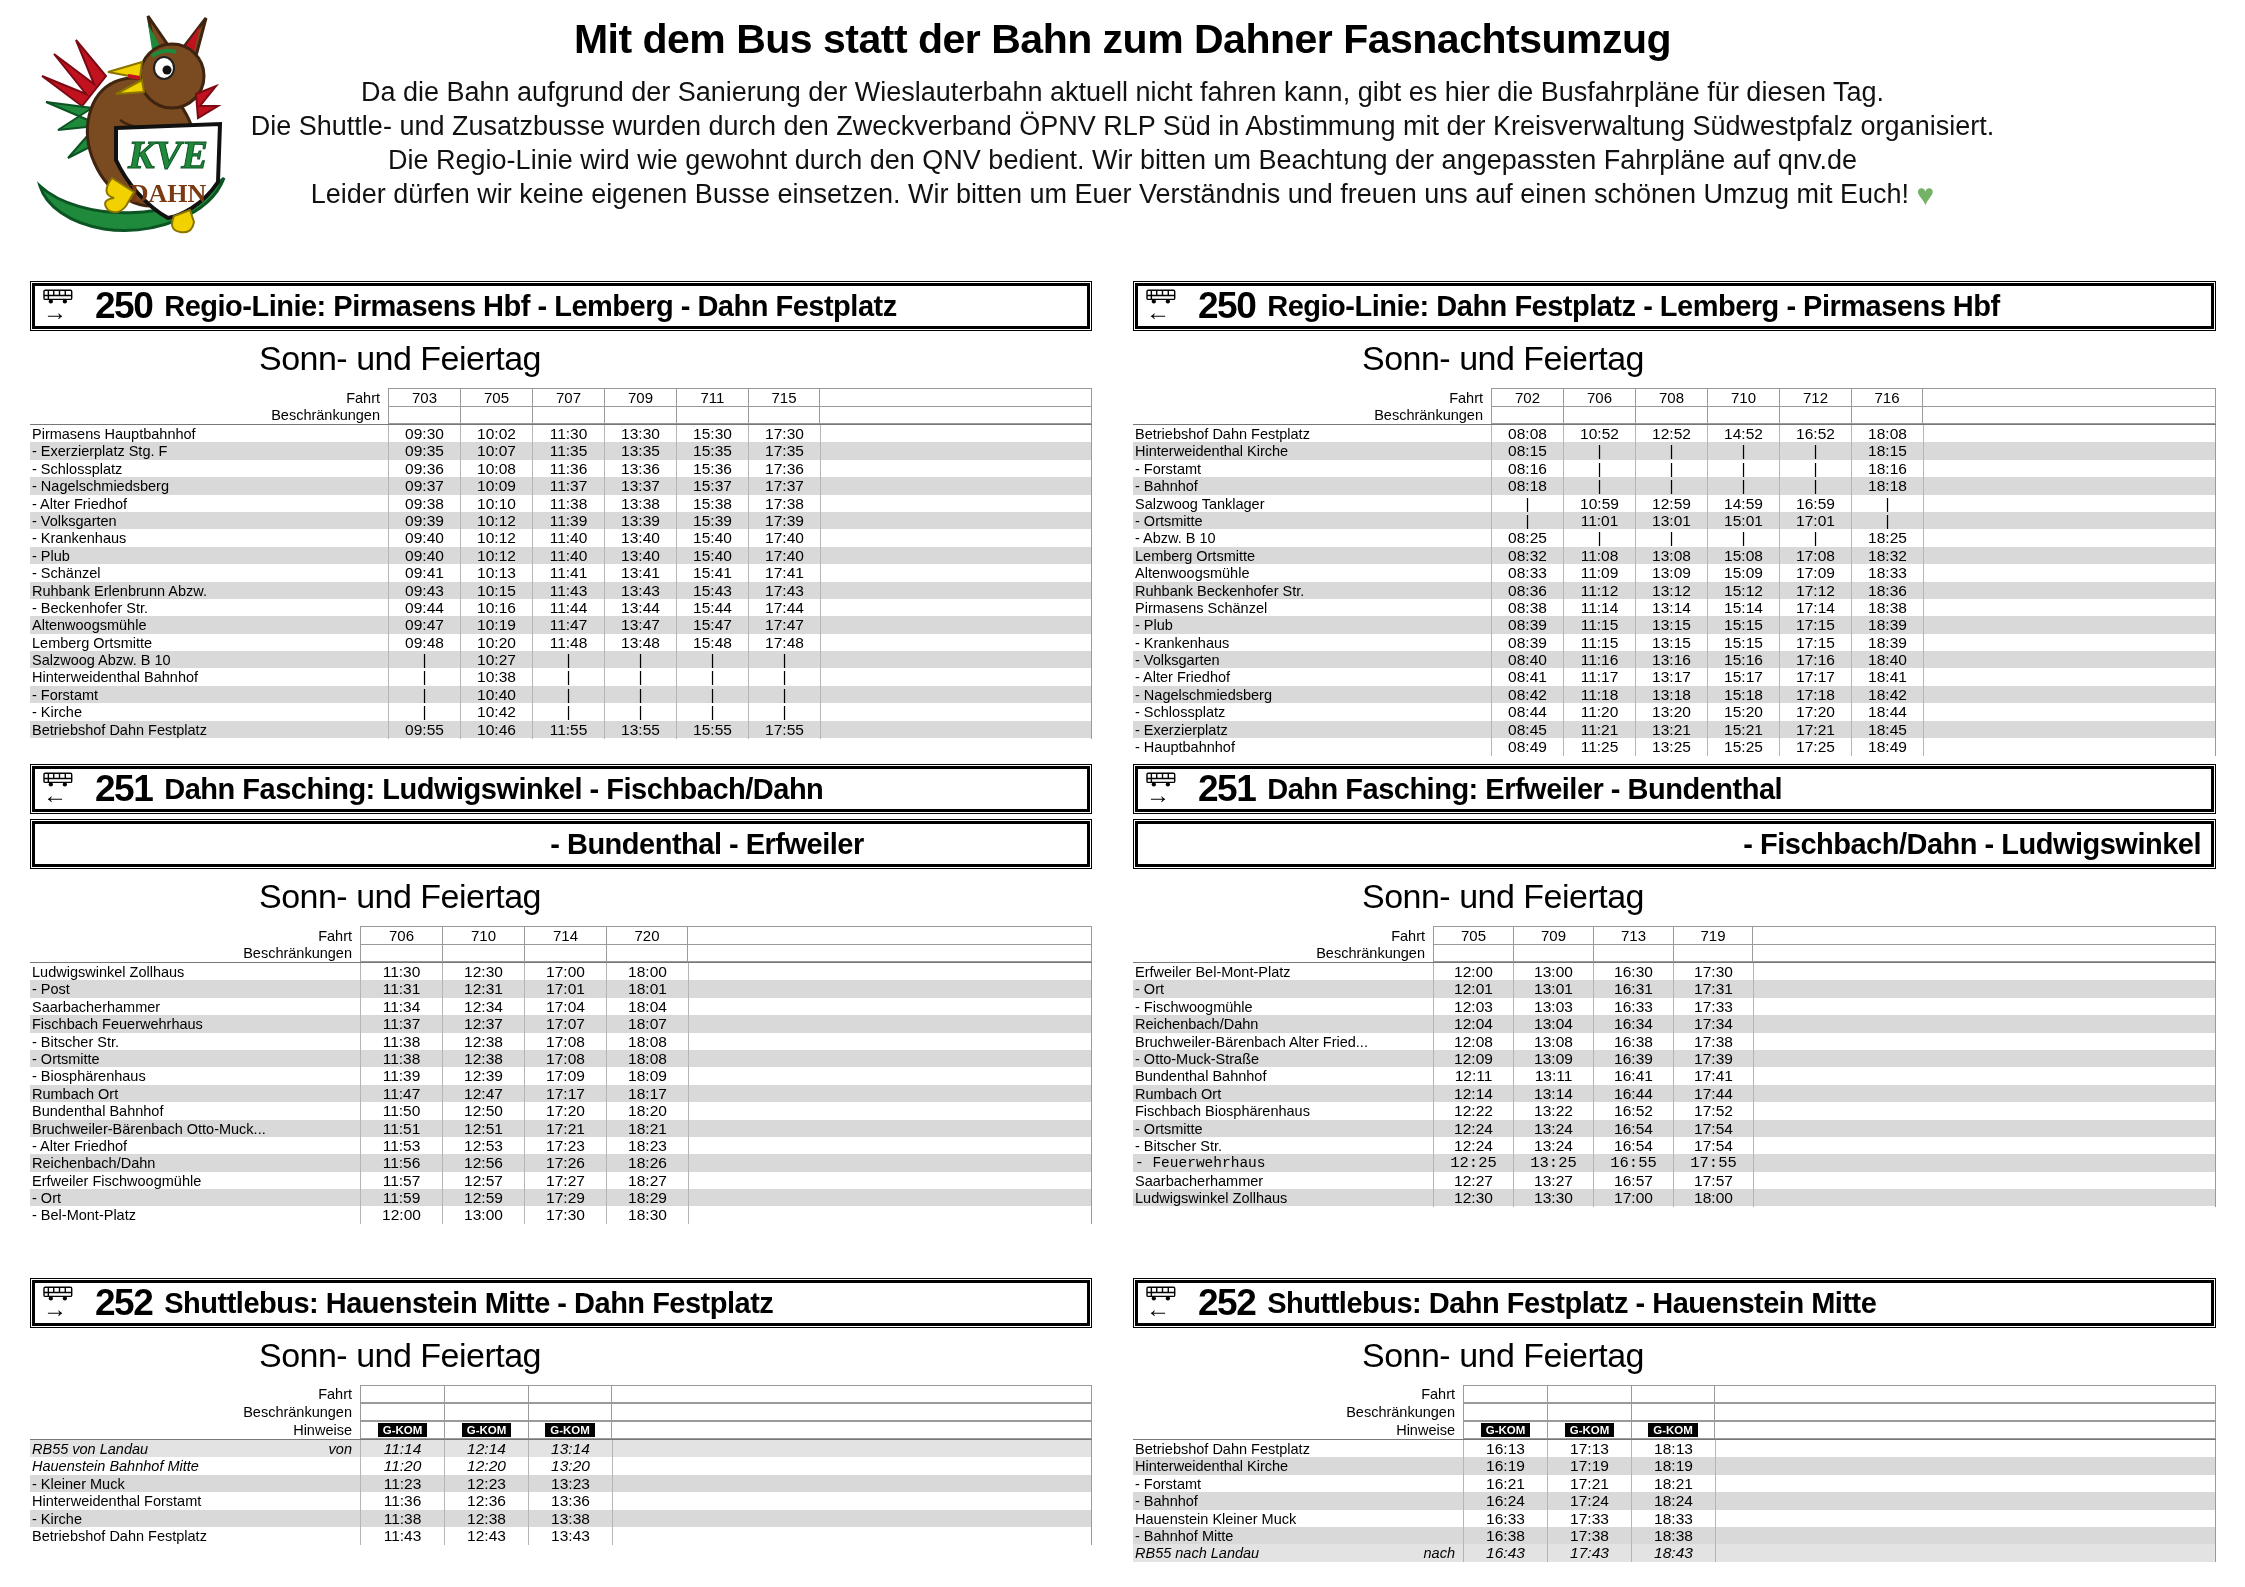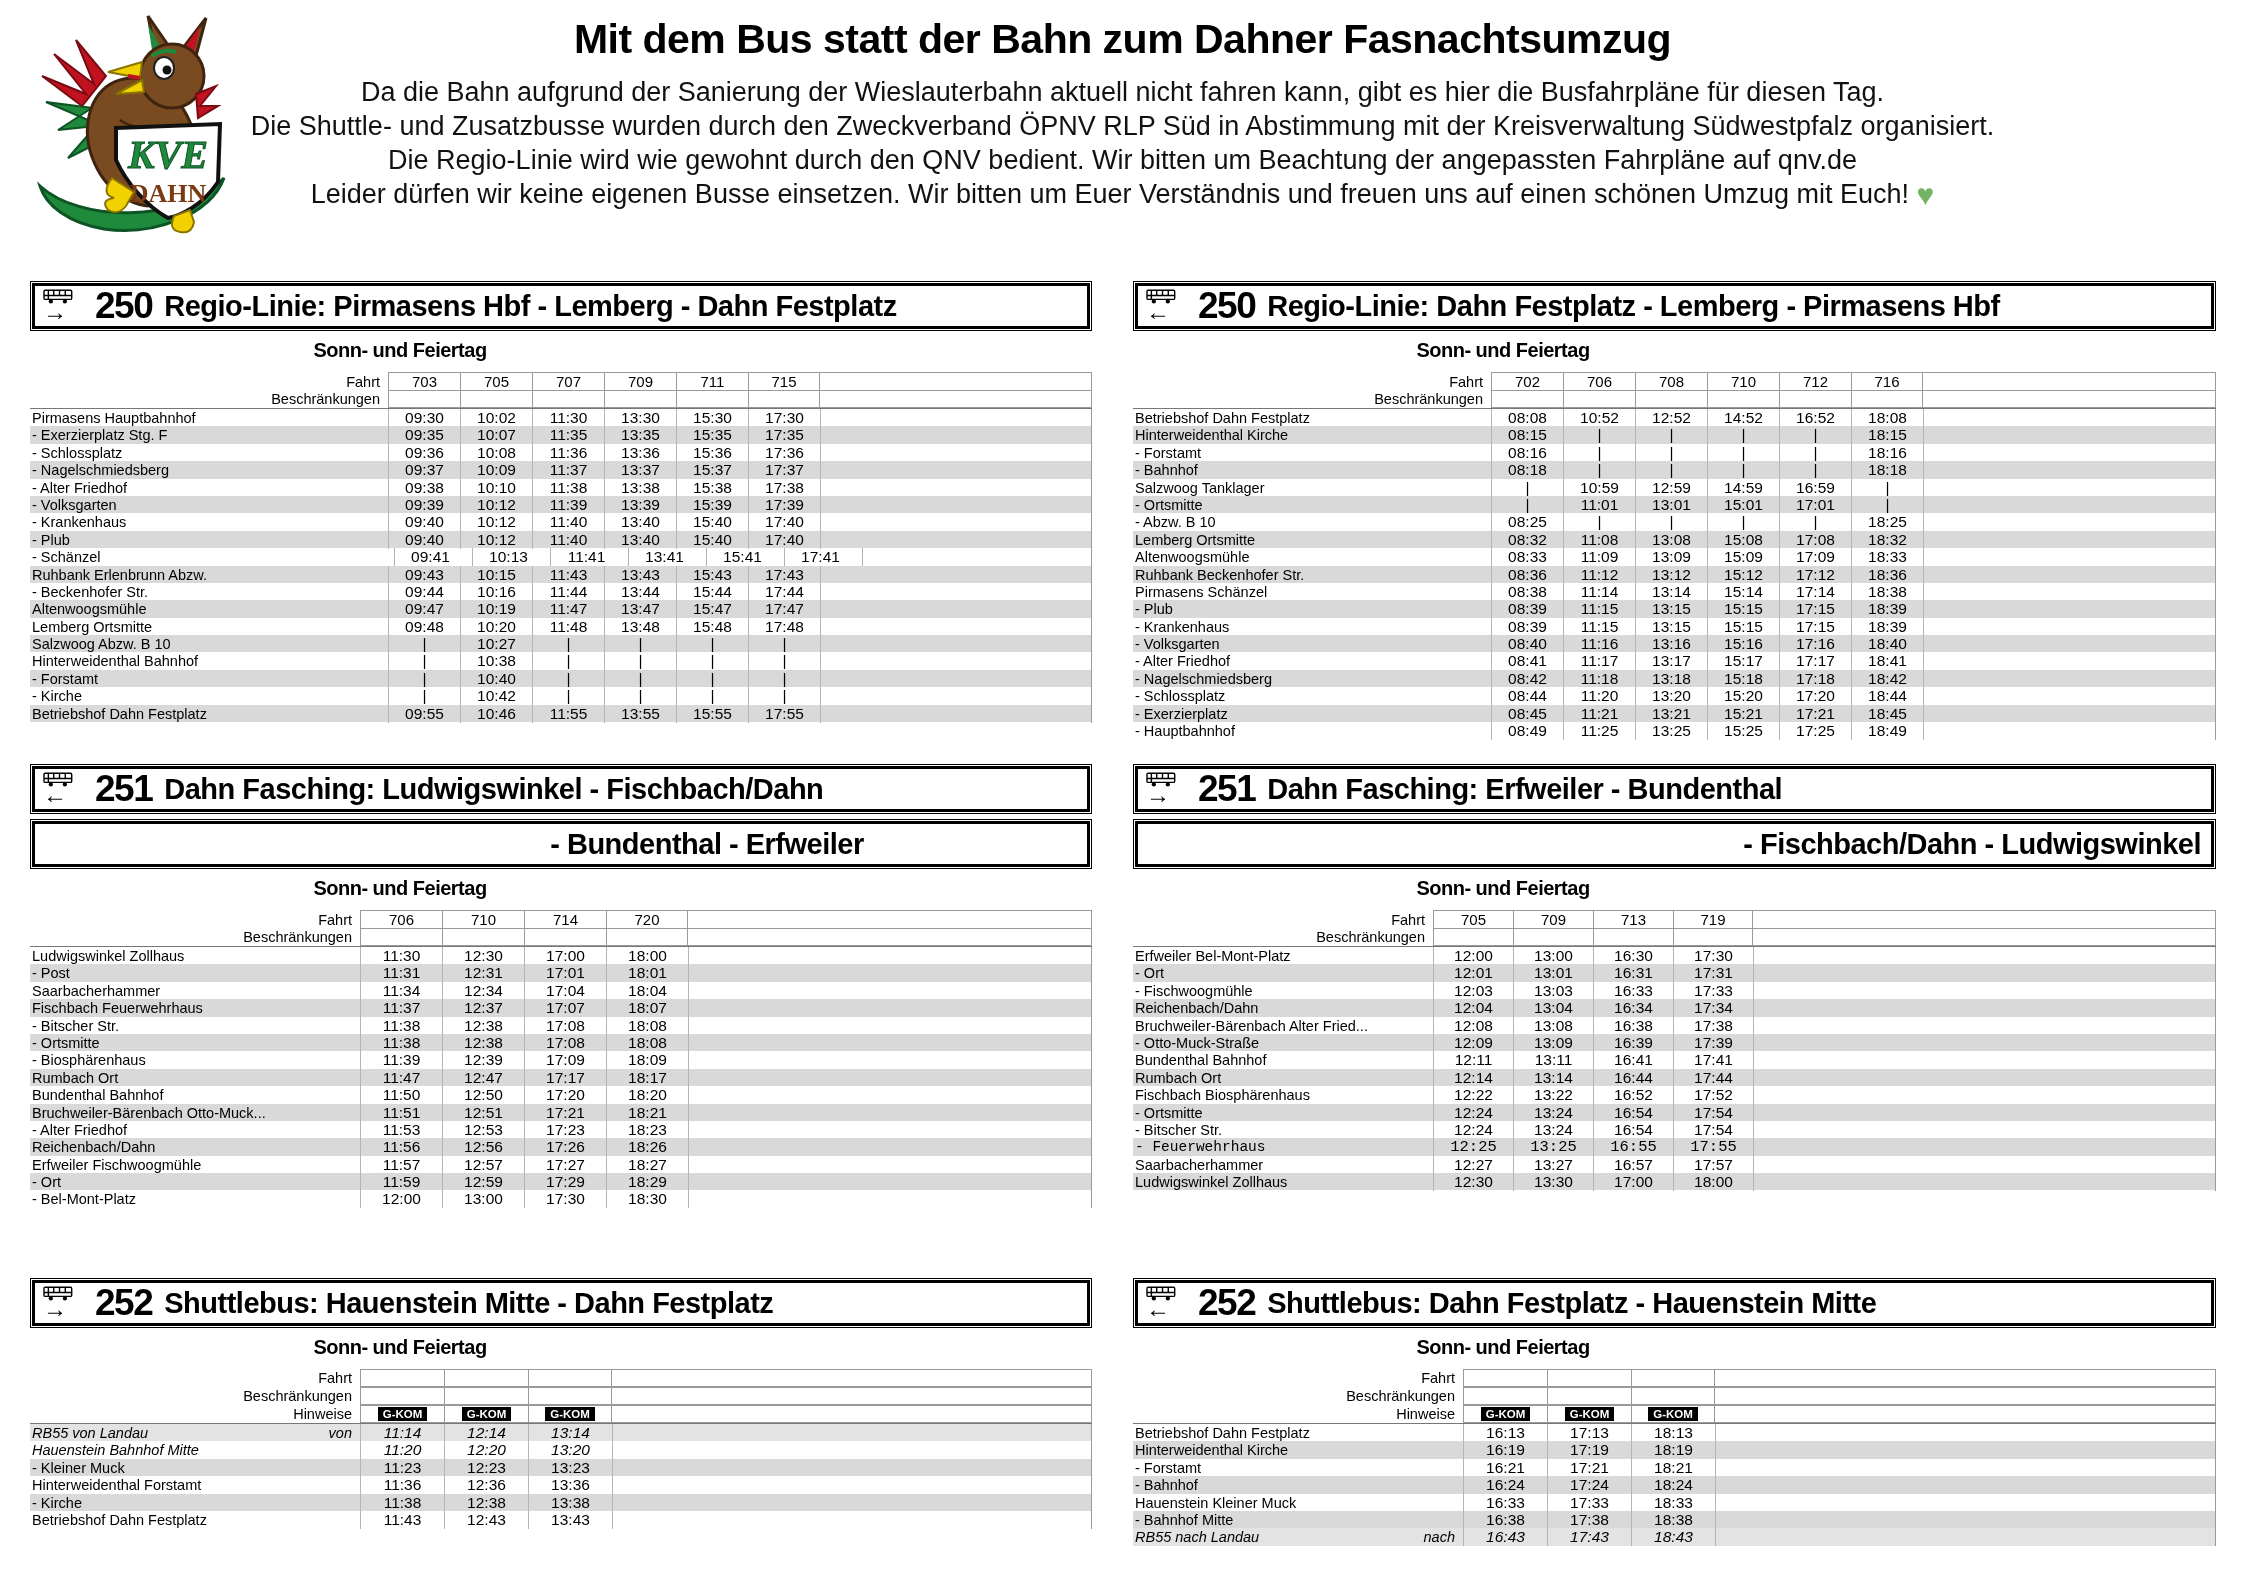--- a/index.html
+++ b/index.html
@@ -30,21 +30,21 @@
     padding:0 8px; margin:2px; gap:12px;
   }
   .titlebar2 { margin-top:9px; display:block; line-height:40px; }
   .titlebar2.center { text-align:center; padding-left:300px; }
   .titlebar2.right  { text-align:right; padding-right:10px; }
   .iconblock { display:flex; flex-direction:column; align-items:flex-start; width:40px; line-height:1; }
   .arrow { font-size:24px; font-weight:bold; margin-top:-4px; }
   .route-number { font-size:37px; font-weight:700; letter-spacing:-1.5px; }
   .route-title, .route-title2 { font-size:29px; font-weight:800; letter-spacing:-0.5px; white-space:nowrap; }
 
-  .day-label { width:740px; text-align:center; font-size:20px; font-weight:700; letter-spacing:-0.5px; margin:10px 0 10px 0; }
+  .day-label { width:740px; text-align:center; font-size:34px; font-weight:400; letter-spacing:-0.5px; margin:10px 0 10px 0; }
 
   
   .ttable { width:100%; }
   .trow { display:grid; align-items:center; }
   .hrow { height:18px; }
   .brow { height:17.4px; }
   .hlabel { text-align:right; padding-right:8px; font-size:14.5px; }
   .hcell { border:1px solid #9a9a9a; border-right:none; height:100%; text-align:left;
            font-size:15px; display:flex; align-items:center; justify-content:center; }
   .hcell.last { border-right:1px solid #9a9a9a; }
@@ -254,21 +254,21 @@
               <span>- Plub</span>
             </div>
             <div class="tcell">09:40</div>
             <div class="tcell">10:12</div>
             <div class="tcell">11:40</div>
             <div class="tcell">13:40</div>
             <div class="tcell">15:40</div>
             <div class="tcell">17:40</div>
             <div class="bfill"></div>
           </div>
-          <div class="trow brow" style="grid-template-columns: 358px repeat(6, 72px) 1fr; gap: 6px;">
+          <div class="trow brow" style="grid-template-columns: 358px repeat(6, 72px) 1fr;">
             <div class="stop">
               <span>- Schänzel</span>
             </div>
             <div class="tcell">09:41</div>
             <div class="tcell">10:13</div>
             <div class="tcell">11:41</div>
             <div class="tcell">13:41</div>
             <div class="tcell">15:41</div>
             <div class="tcell">17:41</div>
             <div class="bfill"></div>

